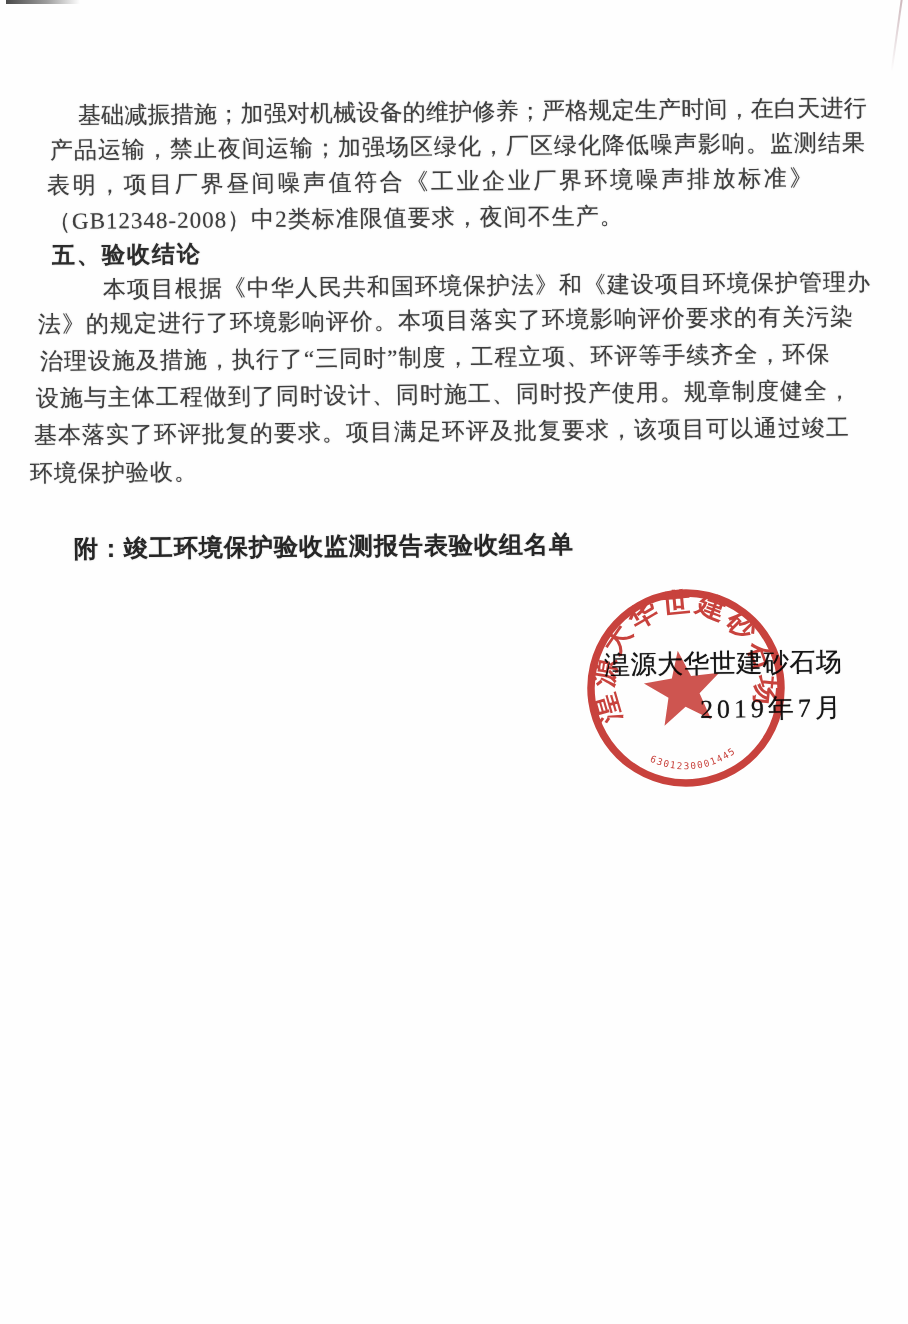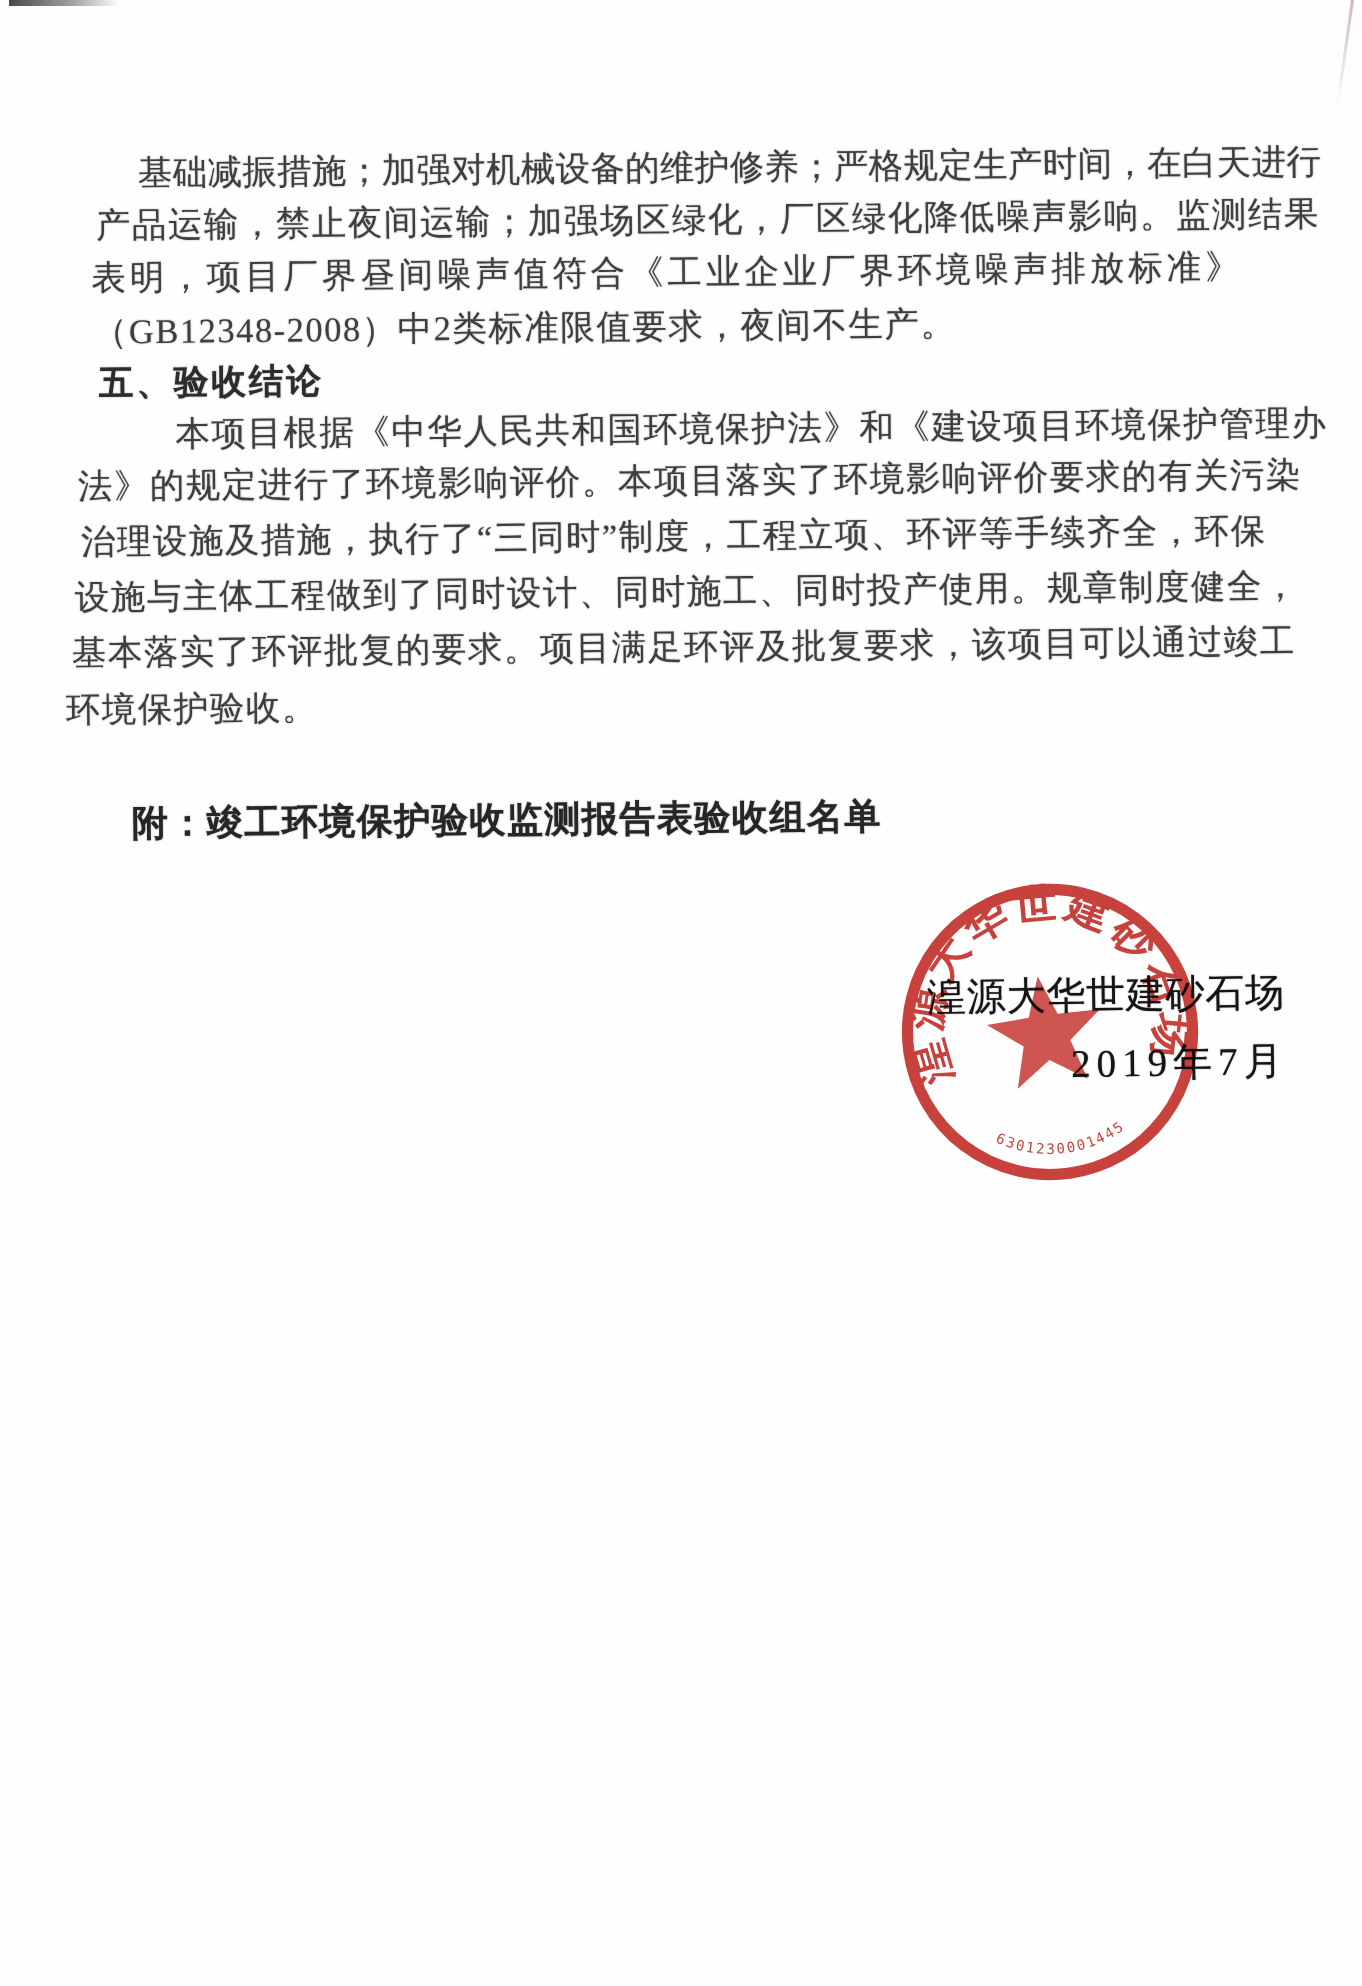--- a/index.html
+++ b/index.html
@@ -12,21 +12,21 @@
   .artifact-topleft{
     position:absolute;left:6px;top:0;width:74px;height:4px;
     background:linear-gradient(90deg,#4a4a4a,#9d9d9d 55%,rgba(255,255,255,0));
   }
   .artifact-topright{
     position:absolute;left:896px;top:-6px;width:2px;height:78px;
     background:linear-gradient(rgba(150,105,115,.5),rgba(150,105,115,0));
     transform:rotate(8deg);
   }
   
-  .doc{position:absolute;inset:0;margin-left:14px;}
+  .doc{position:absolute;inset:0;}
   .line{
     position:absolute;white-space:pre;
     font-size:23px;color:#3e3e3e;
     text-shadow:0 0 1.2px rgba(70,70,70,.55);
     transform:rotate(-0.55deg);transform-origin:left center;
     letter-spacing:1px;
   }
   .heading{font-weight:bold;color:#2c2c2c;letter-spacing:2px;}
   .attachment{font-weight:bold;color:#262626;font-size:24px;letter-spacing:1px;}
   .wide{letter-spacing:2.6px;}

